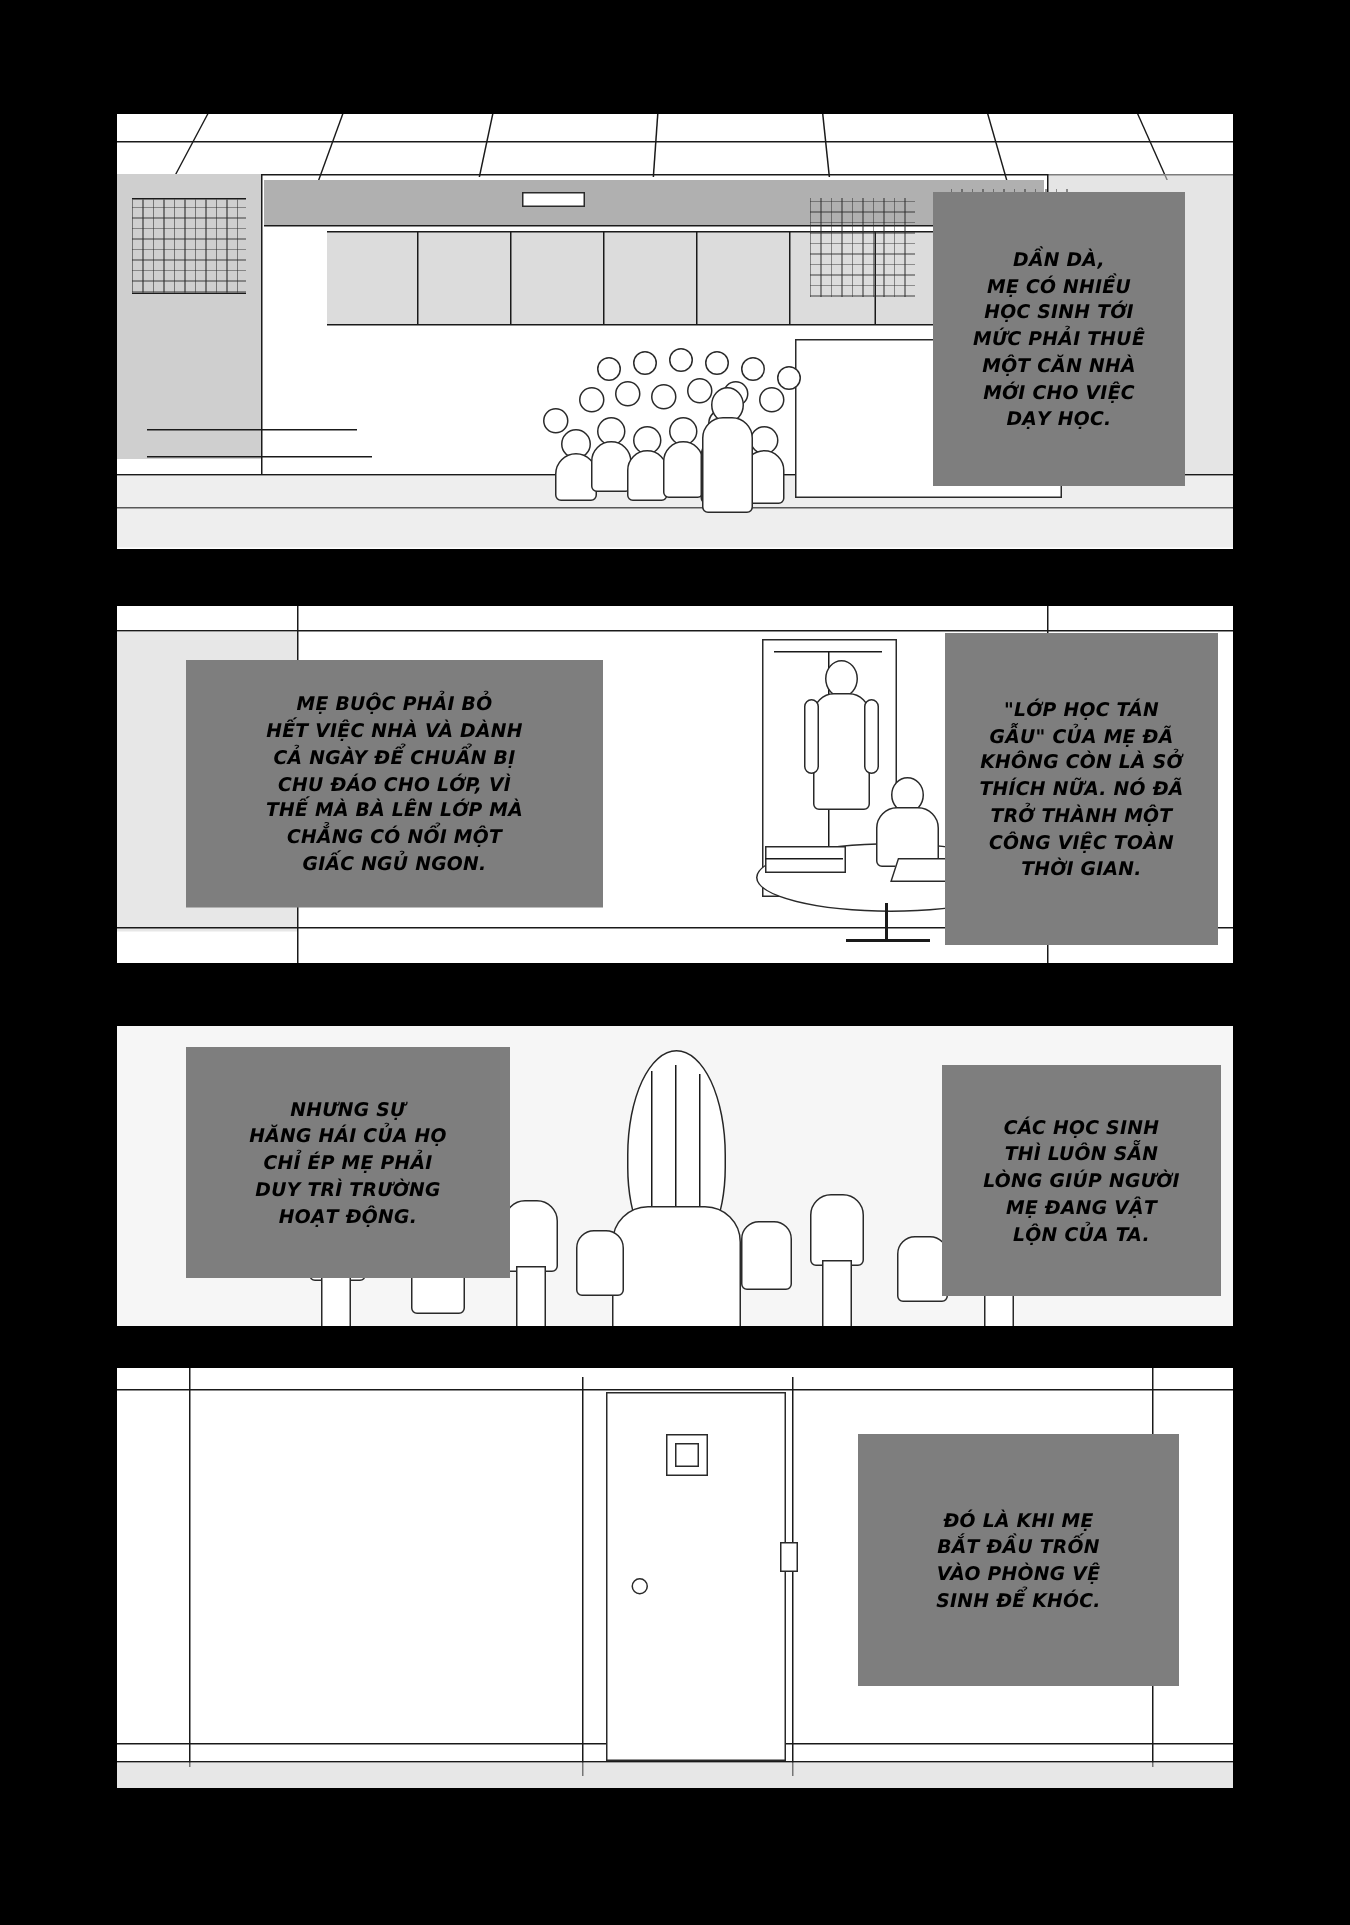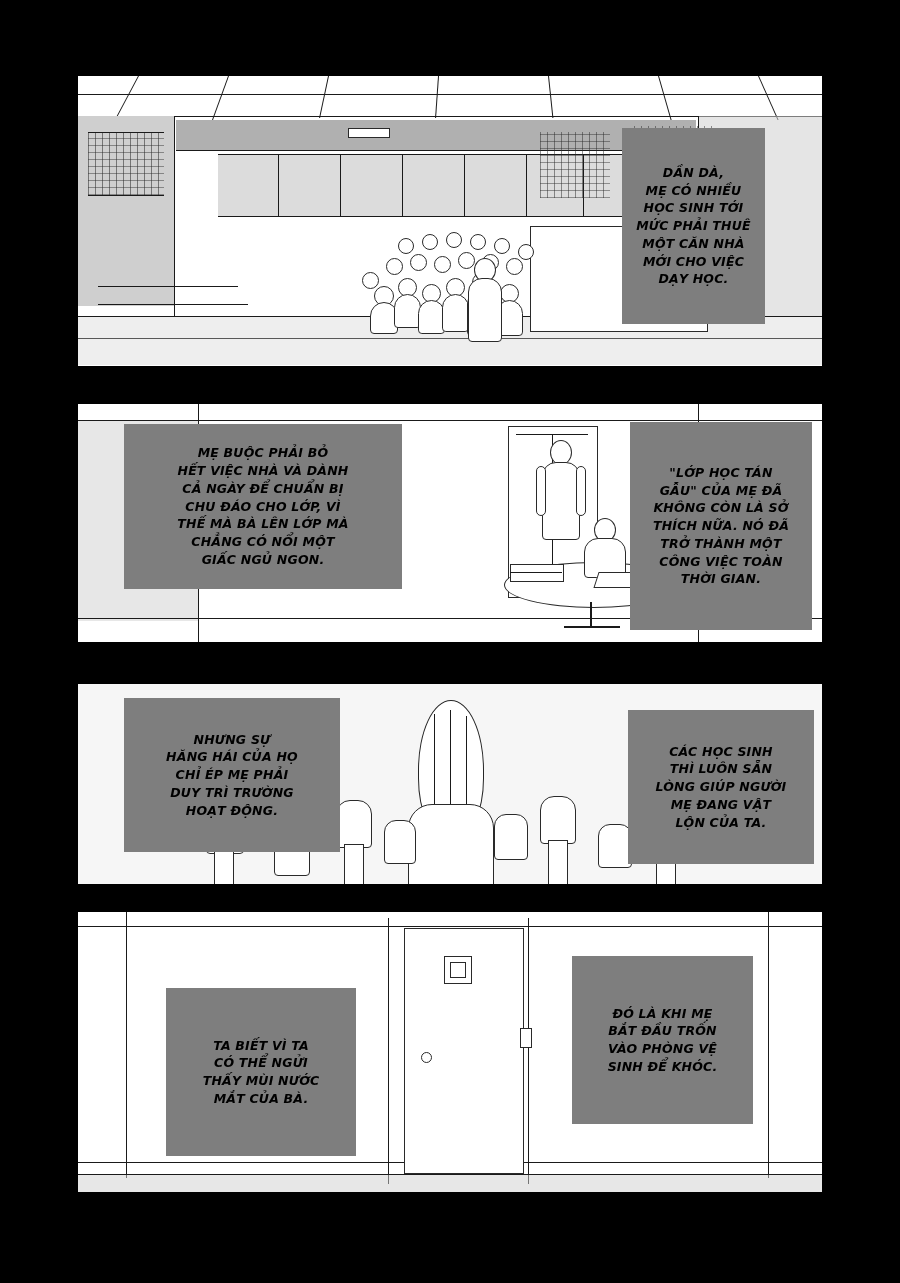--- a/index.html
+++ b/index.html
@@ -111,21 +111,21 @@
       <div class="head" style="left:78px;top:6px;width:14px;height:14px;"></div>
       <div class="head" style="left:102px;top:8px;width:14px;height:14px;"></div>
       <div class="head" style="left:126px;top:12px;width:14px;height:14px;"></div>
       <div class="head" style="left:150px;top:18px;width:14px;height:14px;"></div>
       <div class="head" style="left:-6px;top:46px;width:15px;height:15px;"></div>
     </div>
 
     <div class="head" style="left:396px;top:182px;width:20px;height:22px;"></div>
     <div class="body" style="left:390px;top:202px;width:32px;height:62px;"></div>
 
-    <div class="cap" style="left:544px;top:52px;width:143px;height:196px;">DẦN DÀ,
+    <div class="cap" style="left:544px;top:52px;width:168px;height:196px;">DẦN DÀ,
 MẸ CÓ NHIỀU
 HỌC SINH TỚI
 MỨC PHẢI THUÊ
 MỘT CĂN NHÀ
 MỚI CHO VIỆC
 DẠY HỌC.</div>
   </div>
 
   <div class="panel" style="left:78px;top:404px;width:744px;height:238px;">
 
@@ -151,21 +151,21 @@
     <div class="ln" style="left:432px;top:160px;width:52px;height:16px;border:1.4px solid #2a2a2a;background:#fff;"></div>
     <div class="ln" style="left:432px;top:168px;width:52px;height:1.1px;"></div>
     <div class="ln" style="left:518px;top:168px;width:46px;height:14px;border:1.2px solid #2a2a2a;background:#fff;transform:skewX(-18deg);"></div>
 
     <div class="ln" style="left:622px;top:116px;width:86px;height:66px;border:1.5px solid #2a2a2a;background:#fff;"></div>
     <div class="ln" style="left:622px;top:146px;width:86px;height:1.3px;"></div>
     <div class="ln" style="left:578px;top:34px;width:22px;height:40px;border:1.3px solid #2a2a2a;background:#fff;border-radius:10px 10px 2px 2px;"></div>
     <div class="ln" style="left:590px;top:96px;width:20px;height:16px;border:1.2px solid #2a2a2a;background:#fff;"></div>
     <div class="ln" style="left:604px;top:168px;width:24px;height:22px;border:1.3px solid #2a2a2a;background:#fff;"></div>
 
-    <div class="cap" style="left:46px;top:20px;width:278px;height:165px;">MẸ BUỘC PHẢI BỎ
+    <div class="cap" style="left:46px;top:36px;width:278px;height:165px;">MẸ BUỘC PHẢI BỎ
 HẾT VIỆC NHÀ VÀ DÀNH
 CẢ NGÀY ĐỂ CHUẨN BỊ
 CHU ĐÁO CHO LỚP, VÌ
 THẾ MÀ BÀ LÊN LỚP MÀ
 CHẲNG CÓ NỔI MỘT
 GIẤC NGỦ NGON.</div>
     <div class="cap" style="left:552px;top:18px;width:182px;height:208px;">"LỚP HỌC TÁN
 GẪU" CỦA MẸ ĐÃ
 KHÔNG CÒN LÀ SỞ
 THÍCH NỮA. NÓ ĐÃ
@@ -219,23 +219,19 @@
     <div class="ln" style="left:0;top:262px;width:744px;height:1.4px;"></div>
     <div class="lightgray" style="left:0;top:263px;width:744px;height:17px;opacity:.5;"></div>
     <div class="ln" style="left:0;top:250px;width:744px;height:1.1px;"></div>
 
     <div class="doorframe" style="left:326px;top:16px;width:118px;height:244px;"></div>
     <div class="ln" style="left:366px;top:44px;width:26px;height:26px;border:1.4px solid #2a2a2a;background:#fff;"></div>
     <div class="ln" style="left:372px;top:50px;width:14px;height:14px;border:1.1px solid #2a2a2a;background:#fff;"></div>
     <div class="ln" style="left:343px;top:140px;width:9px;height:9px;border:1.4px solid #2a2a2a;border-radius:50%;background:#fff;"></div>
     <div class="ln" style="left:442px;top:116px;width:10px;height:18px;border:1.3px solid #2a2a2a;background:#fff;"></div>
 
-    <div class="cap" style="left:88px;top:76px;width:190px;height:168px;">TA BIẾT VÌ TA
-CÓ THỂ NGỬI
-THẤY MÙI NƯỚC
-MẮT CỦA BÀ.</div>
-    <div class="cap" style="left:494px;top:44px;width:181px;height:168px;">ĐÓ LÀ KHI MẸ
+    <div class="cap" style="left:494px;top:44px;width:214px;height:168px;">ĐÓ LÀ KHI MẸ
 BẮT ĐẦU TRỐN
 VÀO PHÒNG VỆ
 SINH ĐỂ KHÓC.</div>
   </div>
 
 </div>
 
 </body></html>

